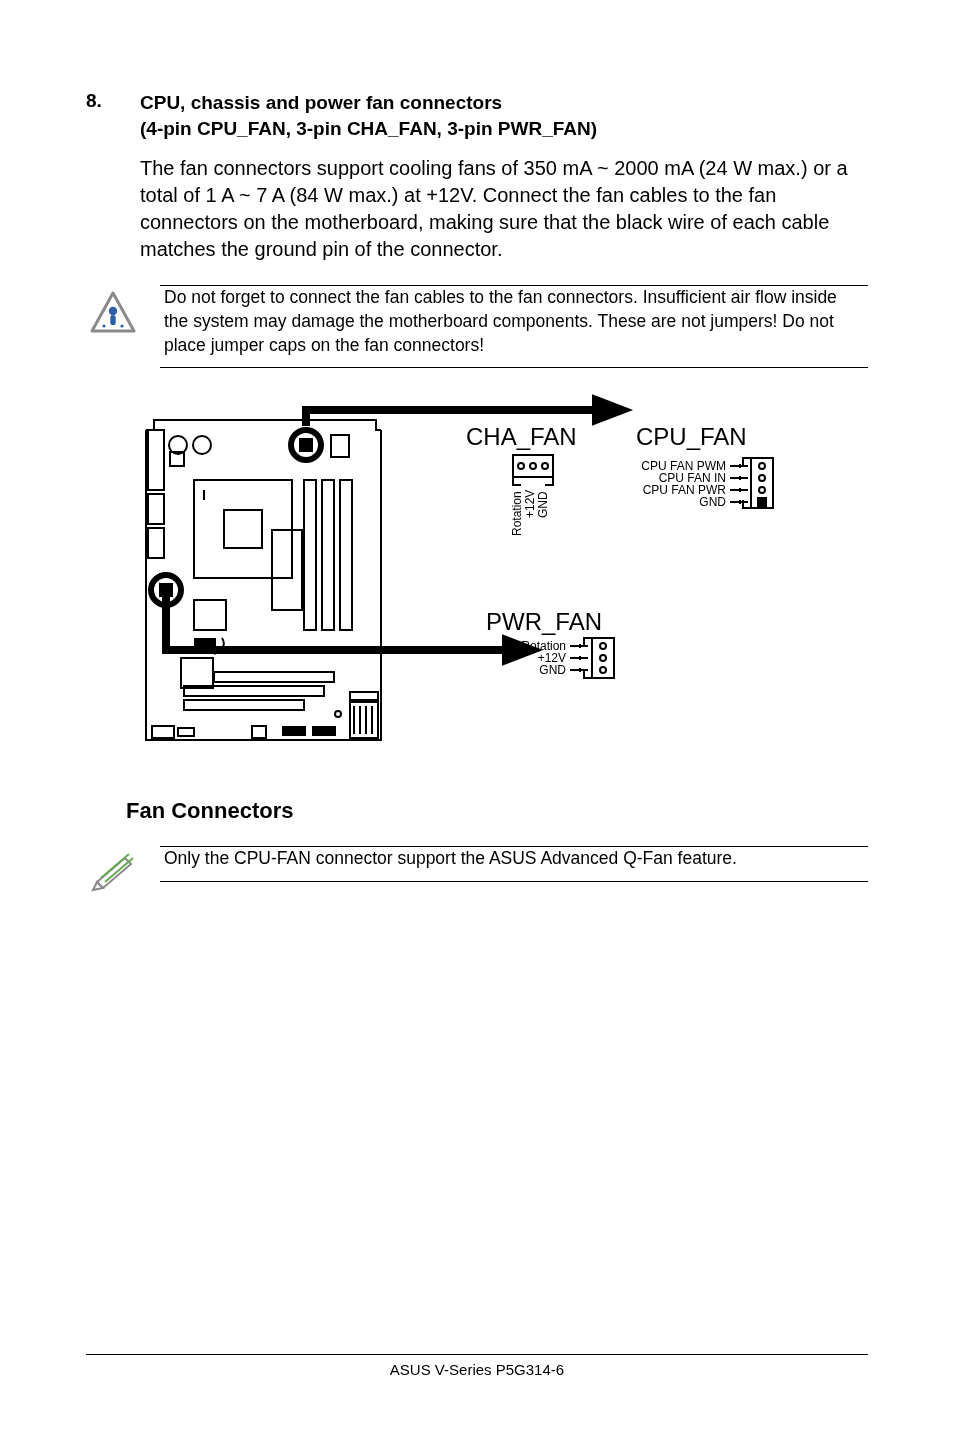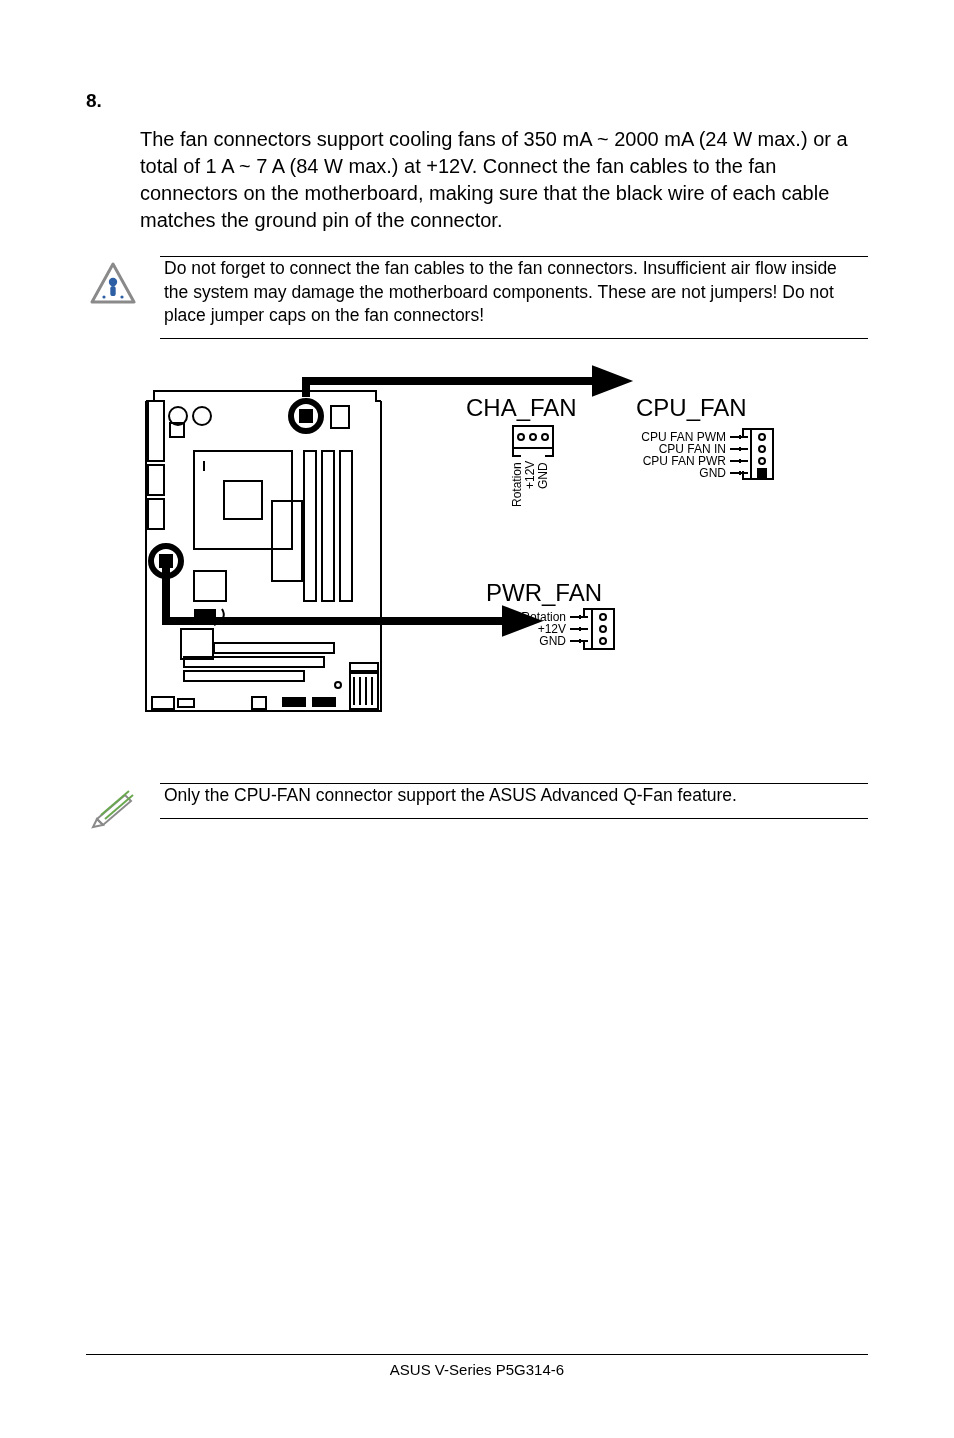--- a/index.html
+++ b/index.html
@@ -27,20 +27,24 @@
   .diag-label { font-family: Arial, Helvetica, sans-serif; }
 
 </style>
 </head>
 <body>
 
 <div class="page">
 
   <div class="section-heading">
     <div class="num">8.</div>
+    <div>
+      <div class="heading-text">CPU, chassis and power fan connectors</div>
+      <div class="heading-text">(4-pin CPU_FAN, 3-pin CHA_FAN, 3-pin PWR_FAN)</div>
+    </div>
   </div>
 
   <p class="body-para">The fan connectors support cooling fans of 350 mA ~ 2000 mA (24 W max.) or a total of 1 A ~ 7 A (84 W max.) at +12V. Connect the fan cables to the fan connectors on the motherboard, making sure that the black wire of each cable matches the ground pin of the connector.</p>
 
   <div class="callout-row">
     <div class="callout-icon">
       <svg width="46" height="42" viewBox="0 0 46 42">
         <polygon points="23,2 44,40 2,40" fill="none" stroke="#8a8a8a" stroke-width="3" stroke-linejoin="round"></polygon>
         <circle cx="23" cy="20" r="4.2" fill="#2d5fa4"></circle>
         <rect x="20.3" y="24" width="5.4" height="10" rx="2.6" fill="#2d5fa4"></rect>
@@ -186,20 +190,21 @@
           <line x1="444" y1="280" x2="462" y2="280"></line>
           <line x1="454" y1="254" x2="454" y2="258"></line>
           <line x1="454" y1="266" x2="454" y2="270"></line>
           <line x1="454" y1="278" x2="454" y2="282"></line>
         </g>
         <text x="440" y="260" font-size="12" text-anchor="end" class="diag-label">Rotation</text>
         <text x="440" y="272" font-size="12" text-anchor="end" class="diag-label">+12V</text>
         <text x="440" y="284" font-size="12" text-anchor="end" class="diag-label">GND</text>
       </g>
     </svg>
+    <div class="figure-caption">Fan Connectors</div>
   </div>
 
   <div class="callout-row">
     <div class="callout-icon">
       <svg width="48" height="40" viewBox="0 0 48 40">
         <g>
           <path d="M8 30 L36 6 L42 12 L14 36 Z" fill="none" stroke="#8a8a8a" stroke-width="2"></path>
           <path d="M8 30 L4 38 L14 36 Z" fill="none" stroke="#8a8a8a" stroke-width="2"></path>
           <line x1="12" y1="26" x2="40" y2="2" stroke="#6aa84f" stroke-width="2"></line>
           <line x1="16" y1="30" x2="44" y2="6" stroke="#6aa84f" stroke-width="2"></line>

